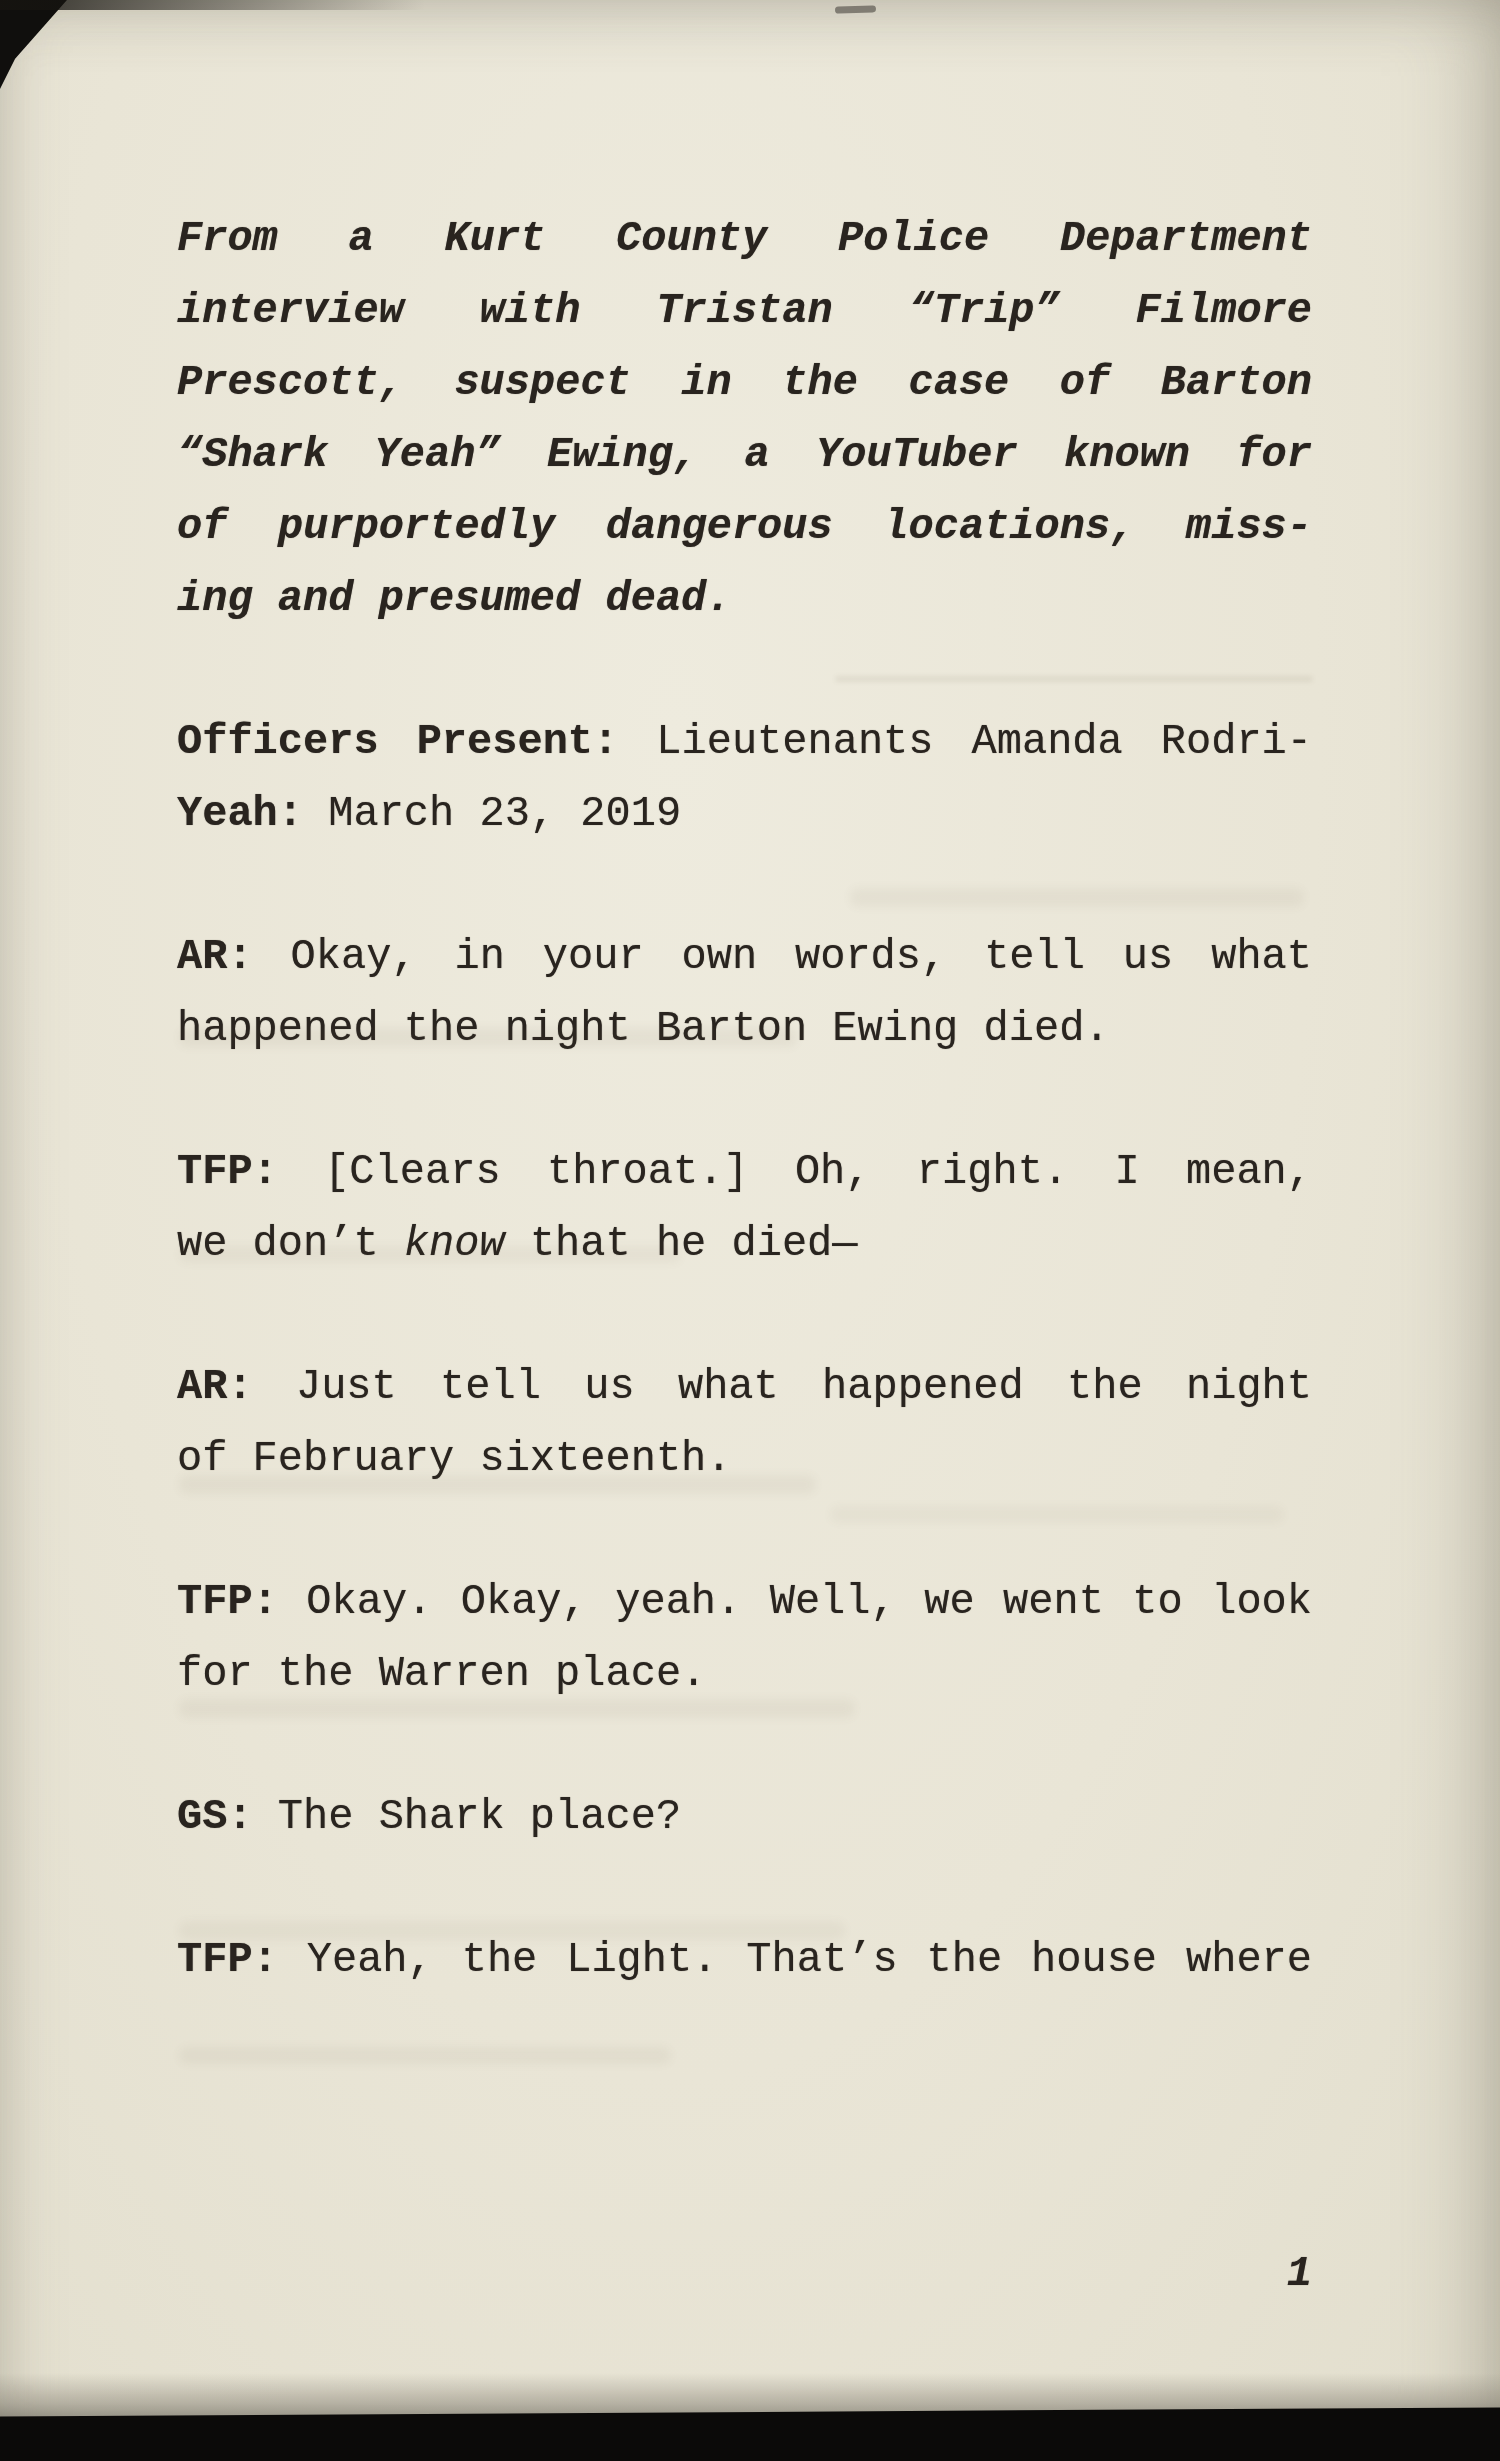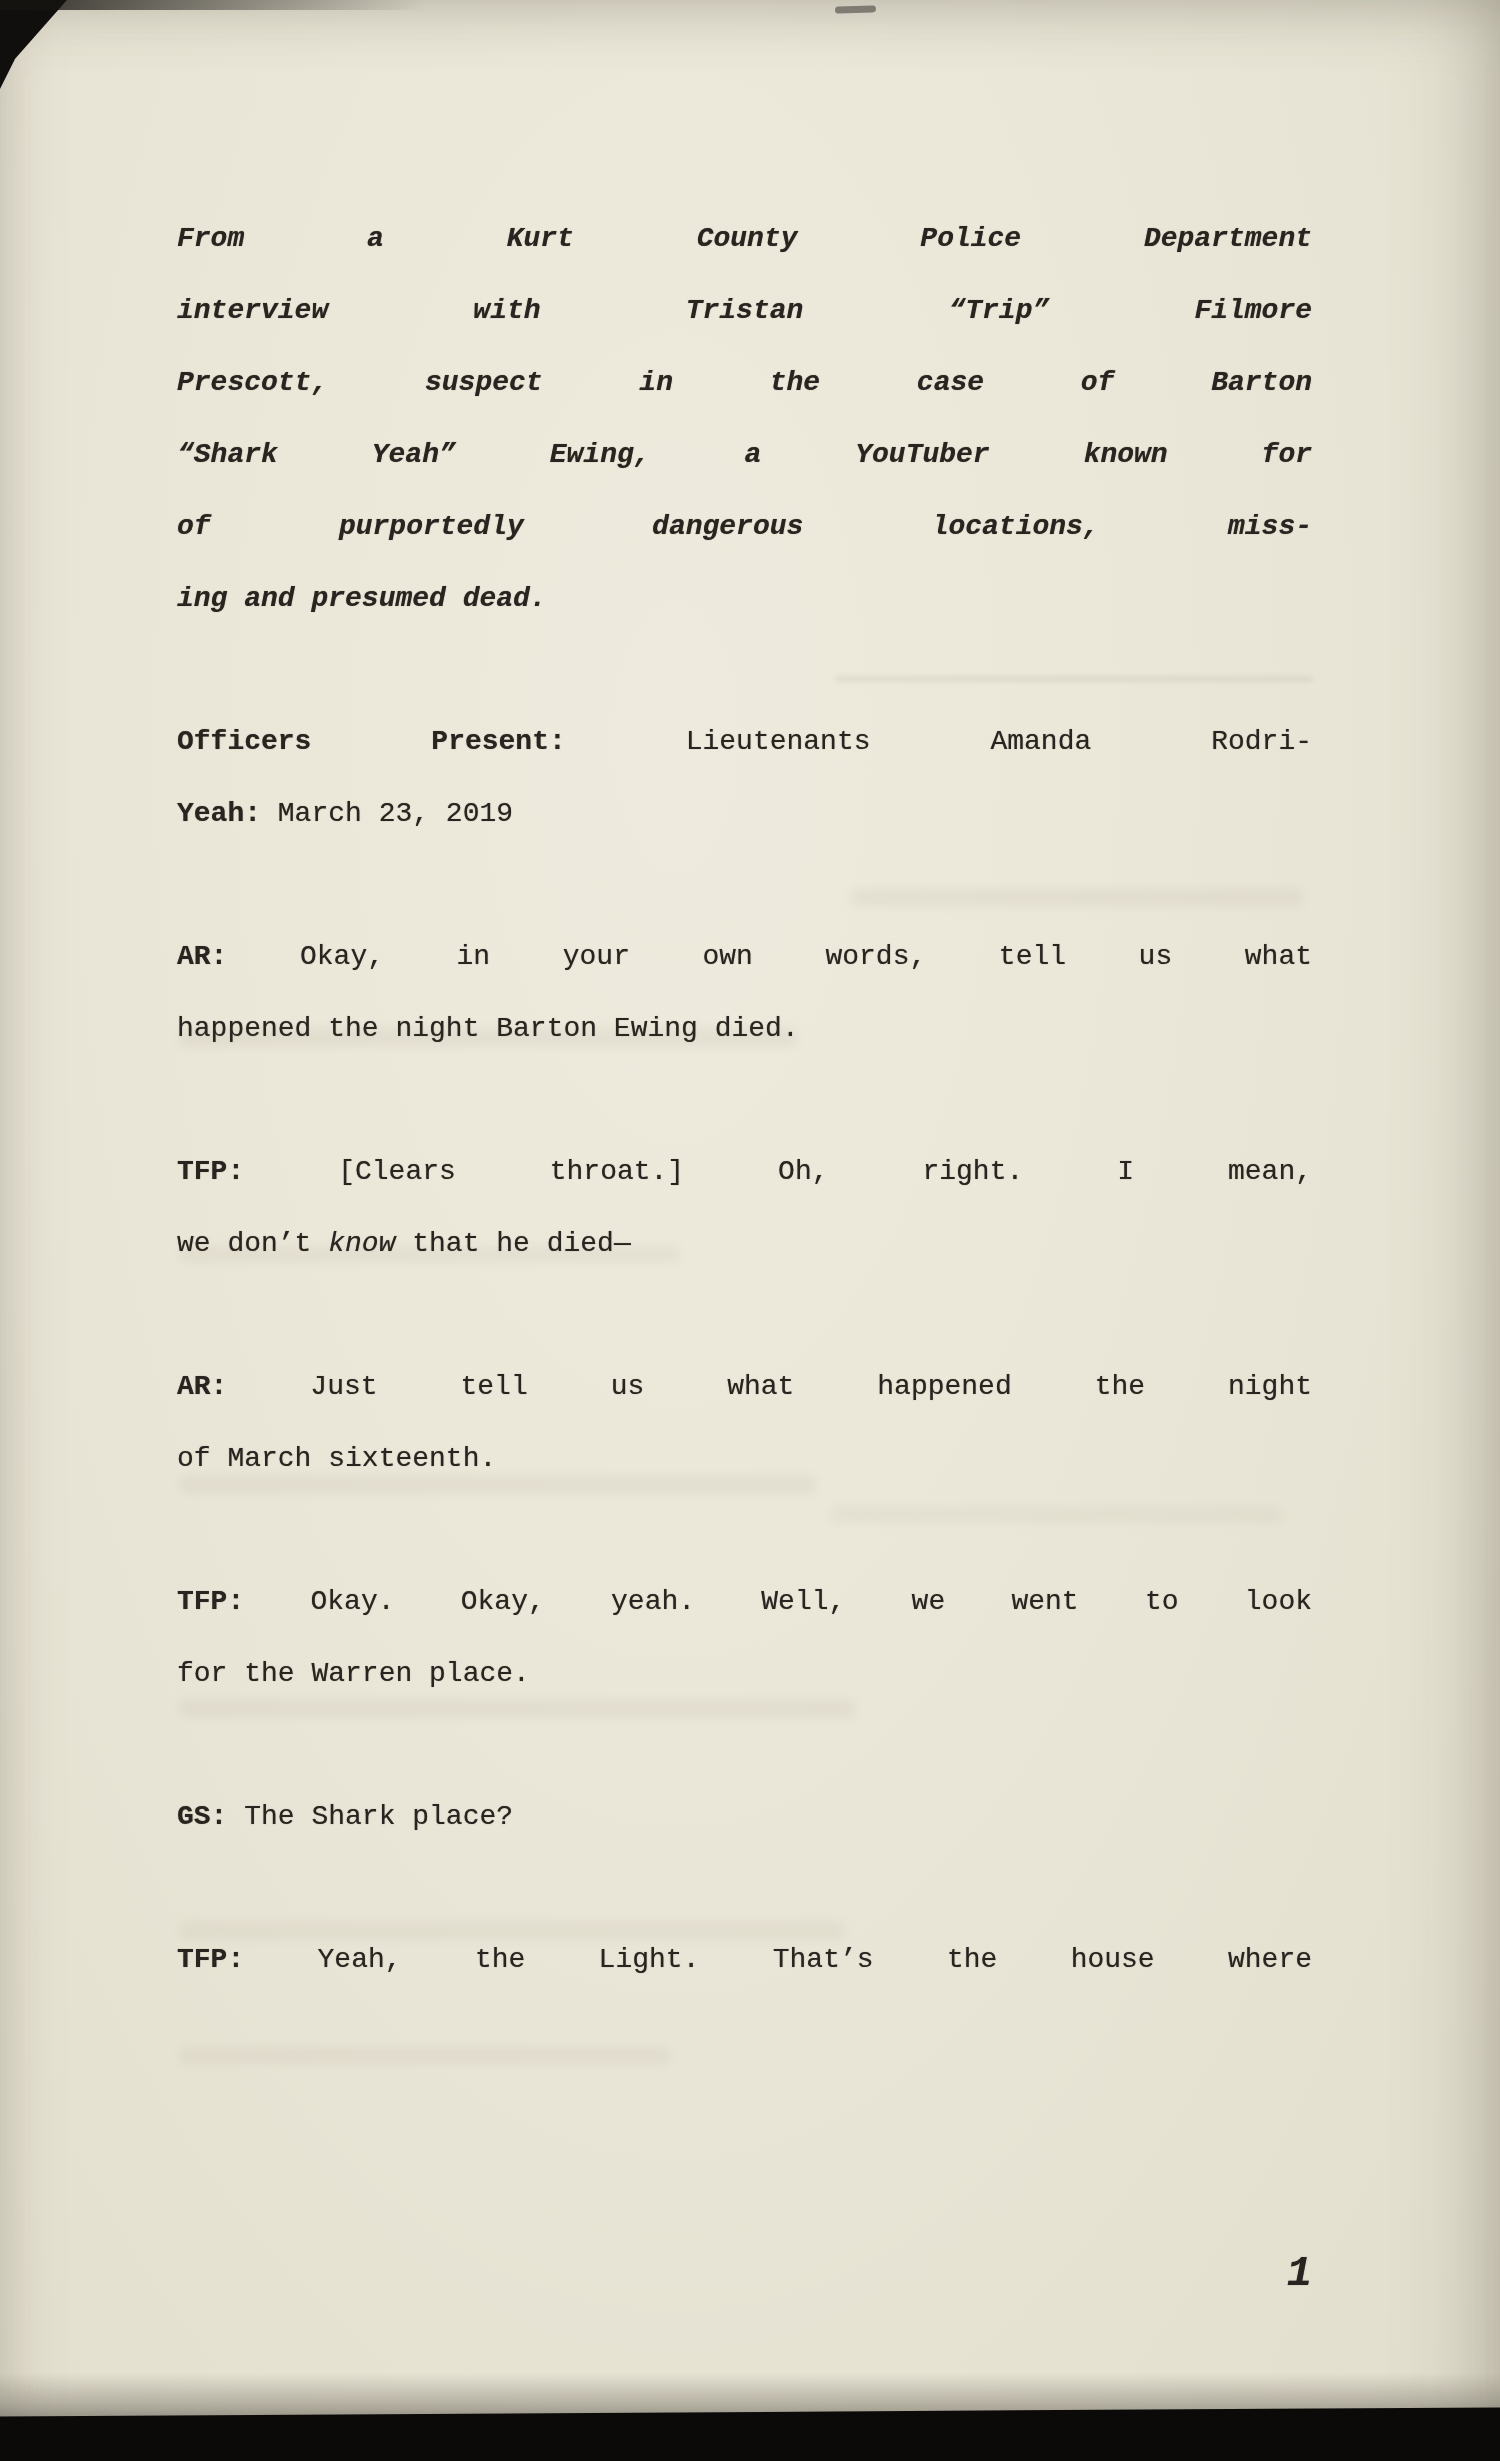--- a/index.html
+++ b/index.html
@@ -13,21 +13,21 @@
   .paper {
     position:absolute; inset:0;
     background: radial-gradient(ellipse at 45% 30%, #eeebde 0%, #e9e5d6 55%, #e2decd 100%);
     box-shadow: inset -43px 0 87px -29px rgba(110,105,90,0.38),
                 inset 27px 0 68px -29px rgba(110,105,90,0.28),
                 inset 0 33px 68px -29px rgba(110,105,90,0.22);
   }
   .content {
     position:absolute; left:177px; top:203px; width:1135px;
     color:var(--ink,#29241f);
-    font-size:28px; line-height:72px; letter-spacing:0;
+    font-size:42px; line-height:72px; letter-spacing:0;
   }
   .para { margin:0 0 71px 0; }
   .line { text-shadow: 0 0 1px rgba(41,36,31,0.55); }
   .line.just { text-align:justify; text-align-last:justify; }
   .intro .line { font-weight:bold; font-style:italic; }
   .b { font-weight:bold; }
   .i { font-style:italic; }
   .page-number {
     position:absolute; top:2250px; right:188px;
     font-size:42px; font-weight:bold; font-style:italic;
@@ -84,21 +84,21 @@
         <div class="para">
           <div class="line just"><span class="b">AR:</span><span> Okay, in your own words, tell us what</span></div>
           <div class="line"><span>happened the night Barton Ewing died.</span></div>
         </div>
         <div class="para">
           <div class="line just"><span class="b">TFP:</span><span> [Clears throat.] Oh, right. I mean,</span></div>
           <div class="line"><span>we don’t </span><span class="i">know</span><span> that he died—</span></div>
         </div>
         <div class="para">
           <div class="line just"><span class="b">AR:</span><span> Just tell us what happened the night</span></div>
-          <div class="line"><span>of March sixteenth.</span></div>
+          <div class="line"><span>of February sixteenth.</span></div>
         </div>
         <div class="para">
           <div class="line just"><span class="b">TFP:</span><span> Okay. Okay, yeah. Well, we went to look</span></div>
           <div class="line"><span>for the Warren place.</span></div>
         </div>
         <div class="para">
           <div class="line"><span class="b">GS:</span><span> The Shark place?</span></div>
         </div>
         <div class="para">
           <div class="line just"><span class="b">TFP:</span><span> Yeah, the Light. That’s the house where</span></div>

